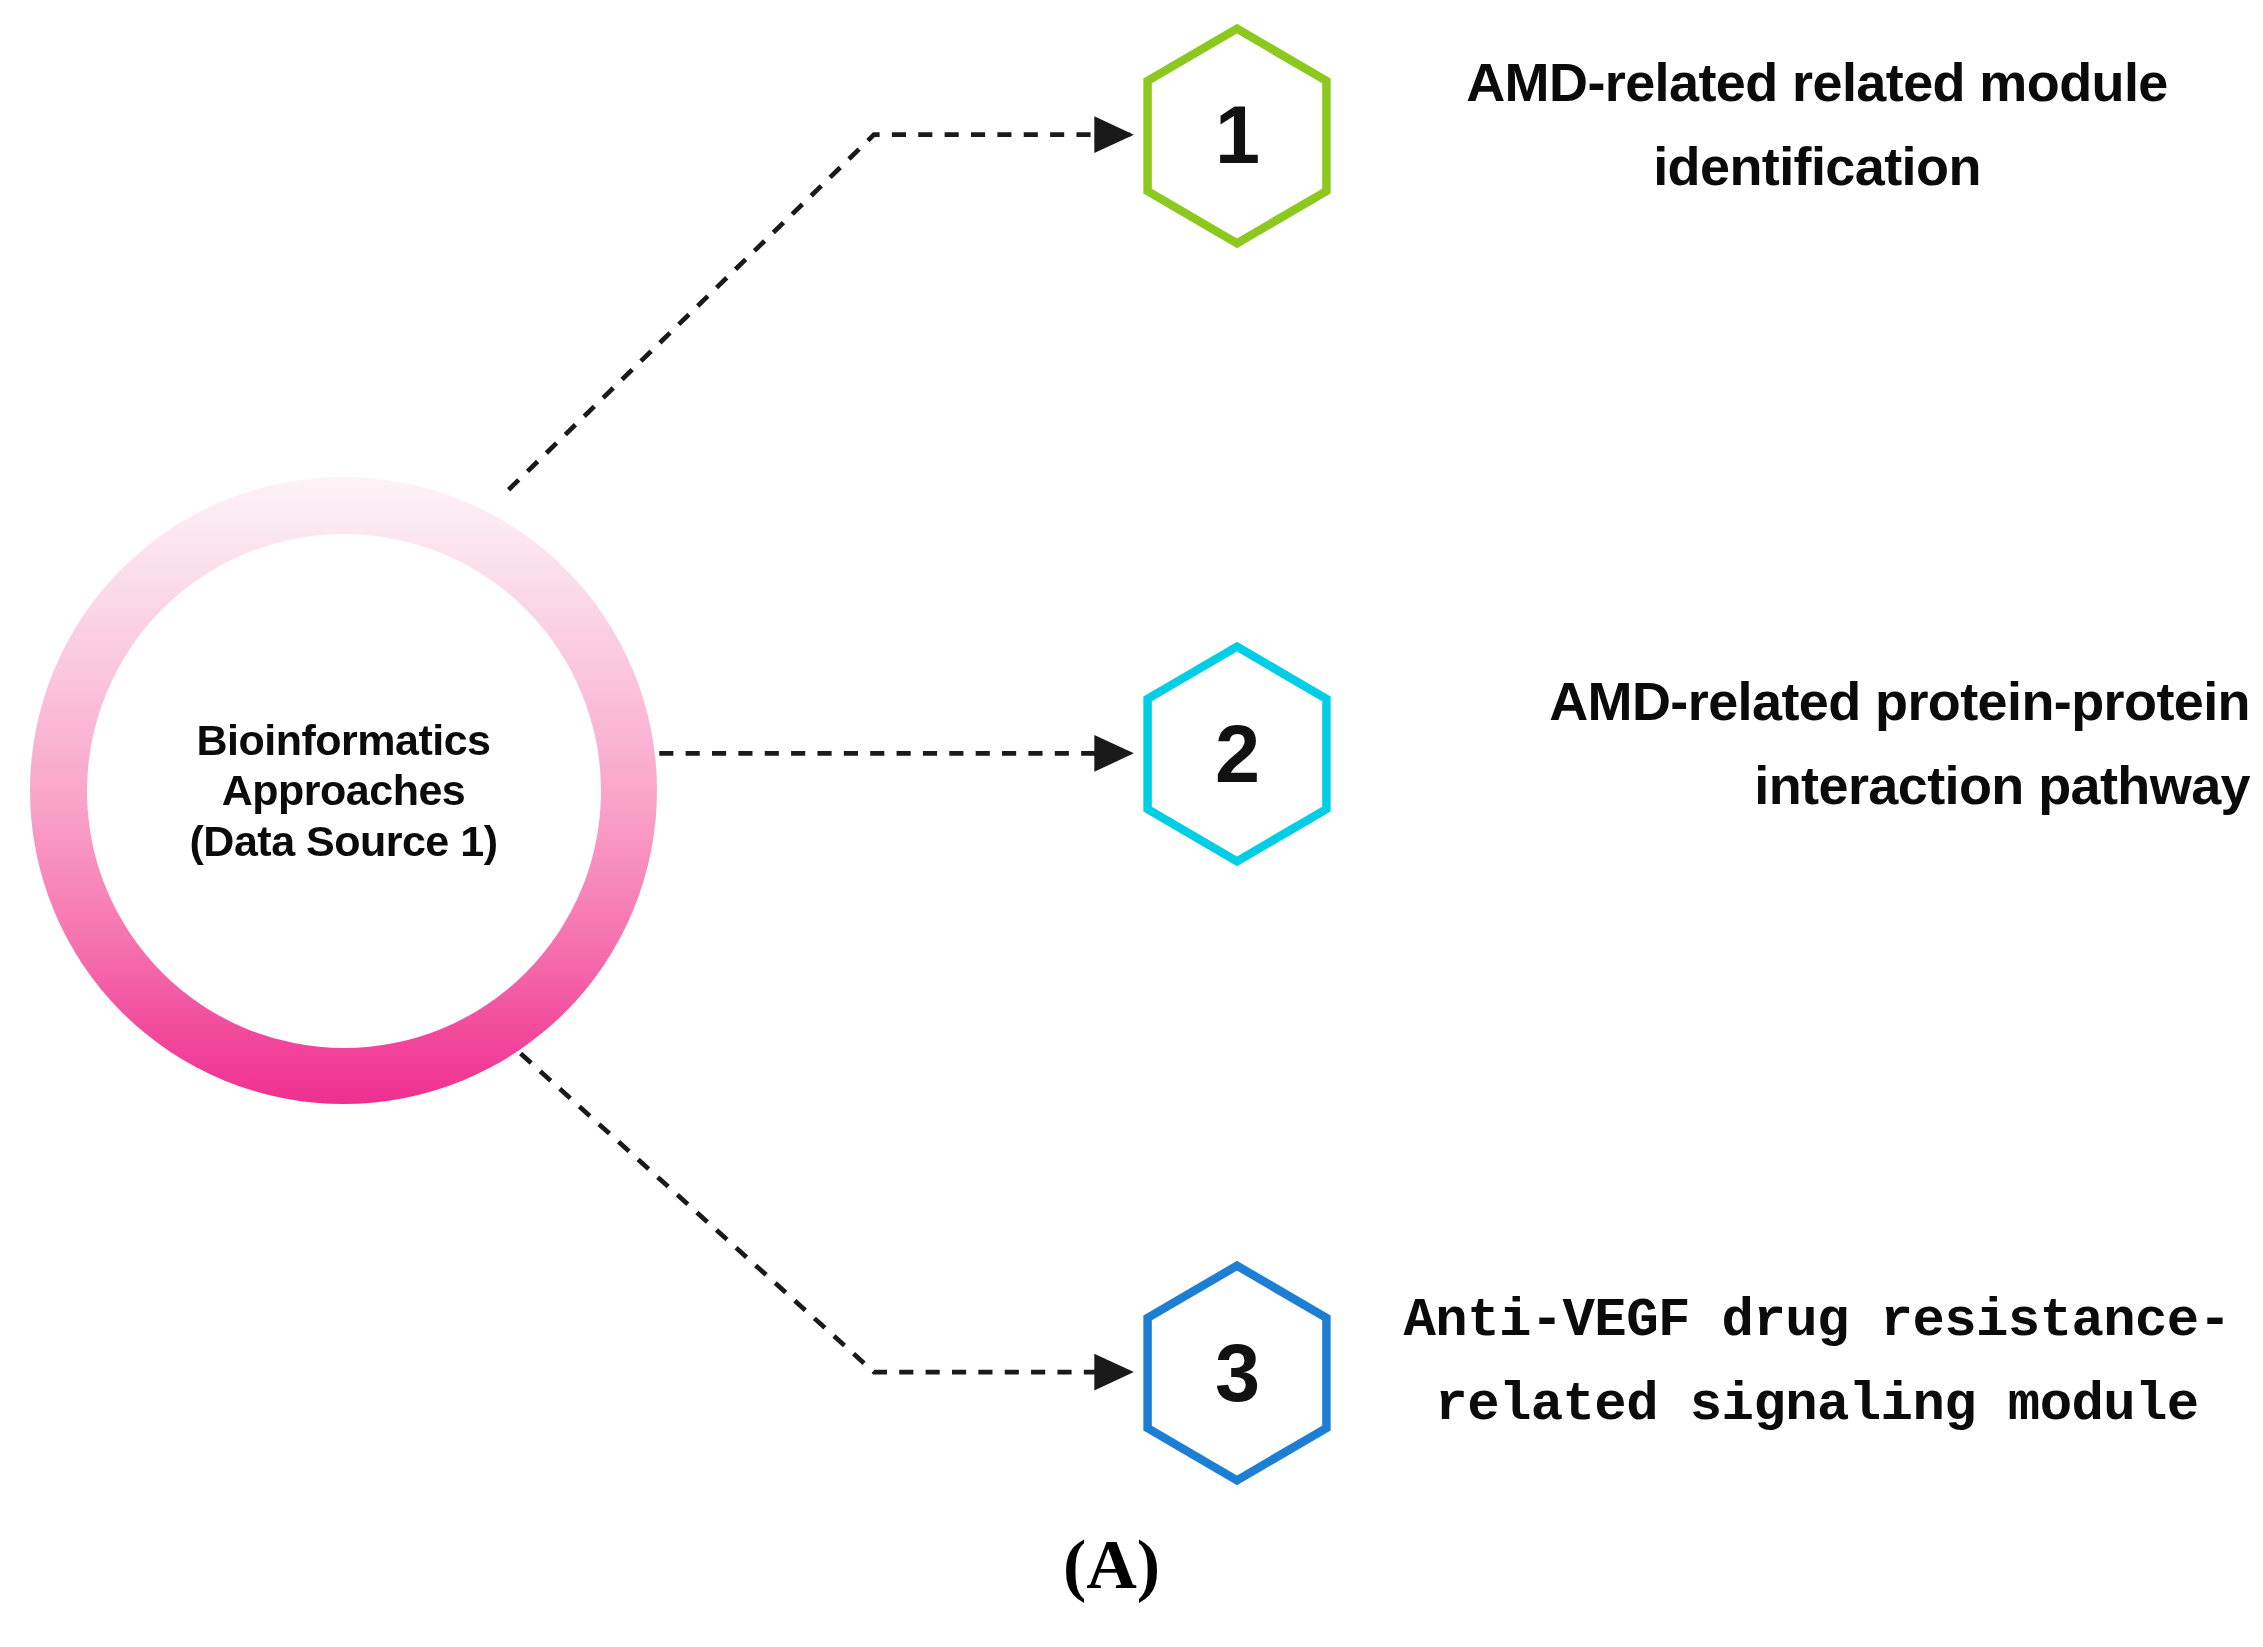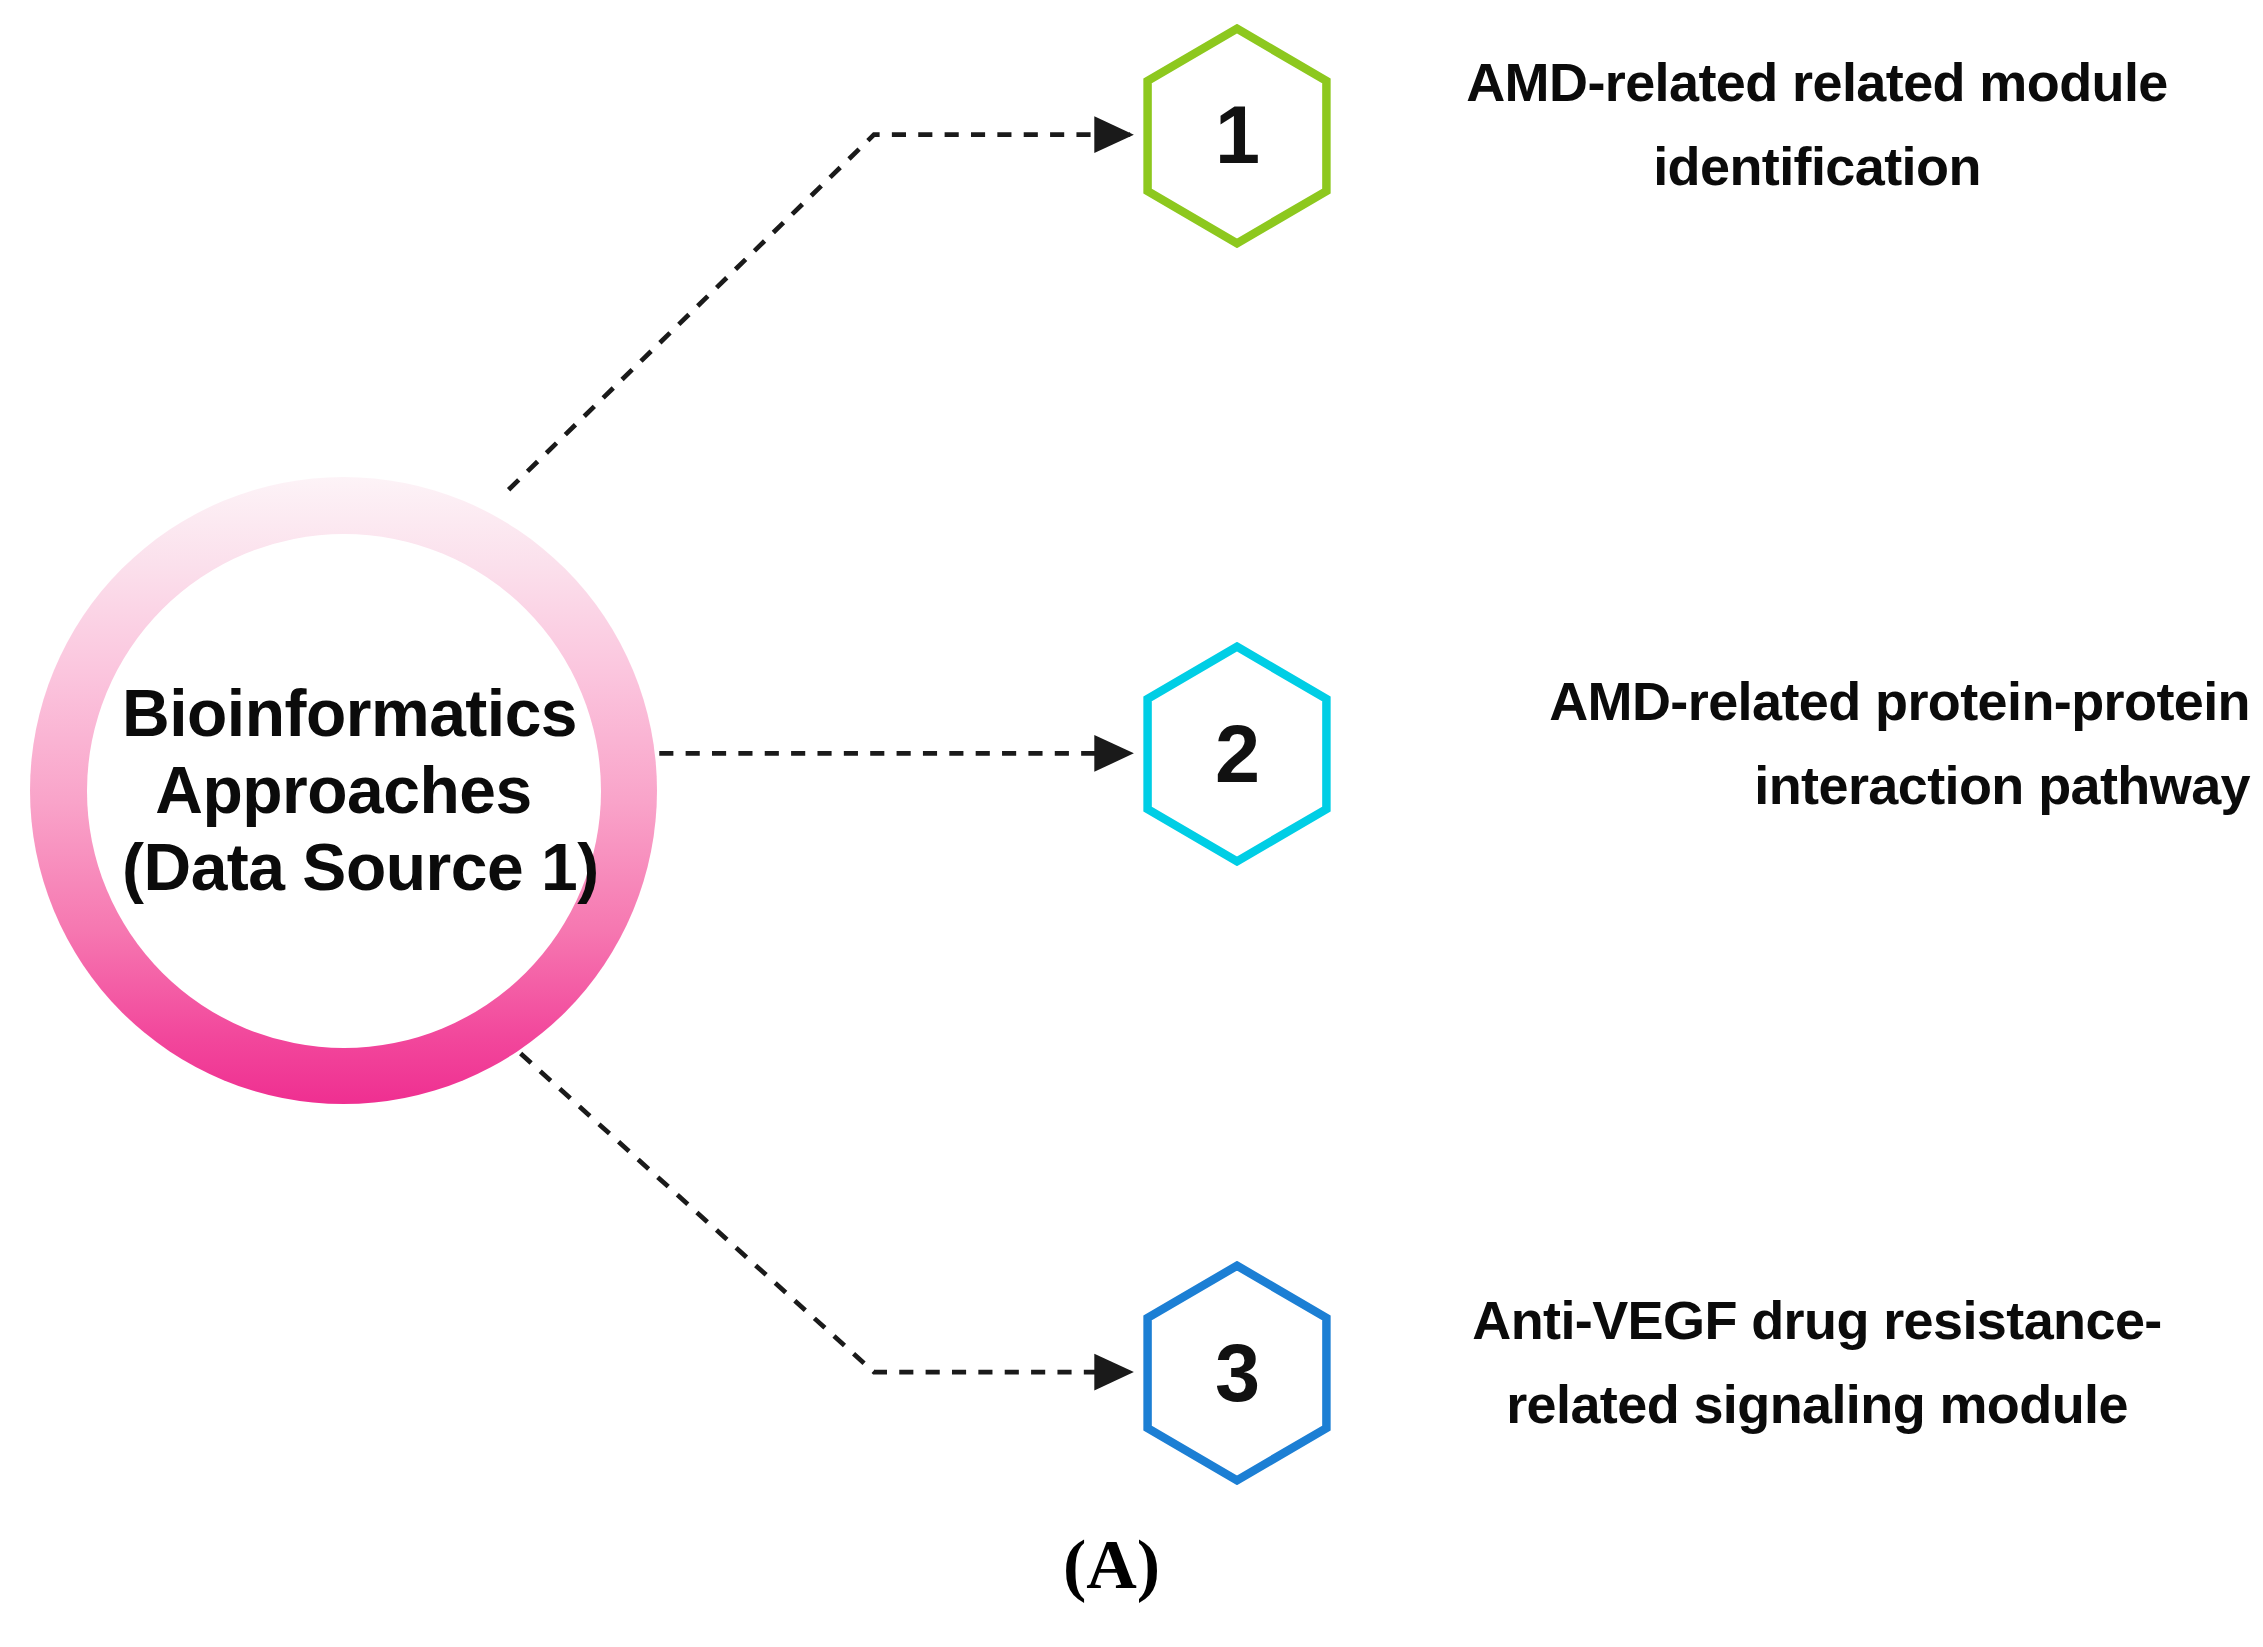--- a/index.html
+++ b/index.html
@@ -44,21 +44,21 @@
     height: 514px;
     border-radius: 50%;
     background: #ffffff;
     display: flex;
     align-items: center;
     justify-content: center;
   }
   #hub-label {
     text-align: center;
     font-weight: 700;
-    font-size: 66px;
+    font-size: 43px;
     line-height: 1.17;
     color: #0b0b0b;
     letter-spacing: -0.5px;
     width: 443px;
     font-stretch: condensed;
   }
   #hub-label .ln { display: block; white-space: nowrap; }
 
   
   #wires {
@@ -101,21 +101,21 @@
     text-align: center;
     font-weight: 700;
     font-size: 54px;
     line-height: 1.55;
     color: #0b0b0b;
     letter-spacing: -0.6px;
   }
   .step-label .ln { display: block; white-space: nowrap; }
   #label-1 { top: 41px; }
   #label-2 { top: 660px; text-align: right; }
-  #label-3 { top: 1279px; }
+  #label-3 { top: 1279px; font-family: Liberation Mono, monospace; }
 
   
   #caption {
     position: absolute;
     left: 0;
     top: 1525px;
     width: 2264px;
     text-align: center;
     font-family: "Liberation Serif", serif;
     font-weight: 700;

